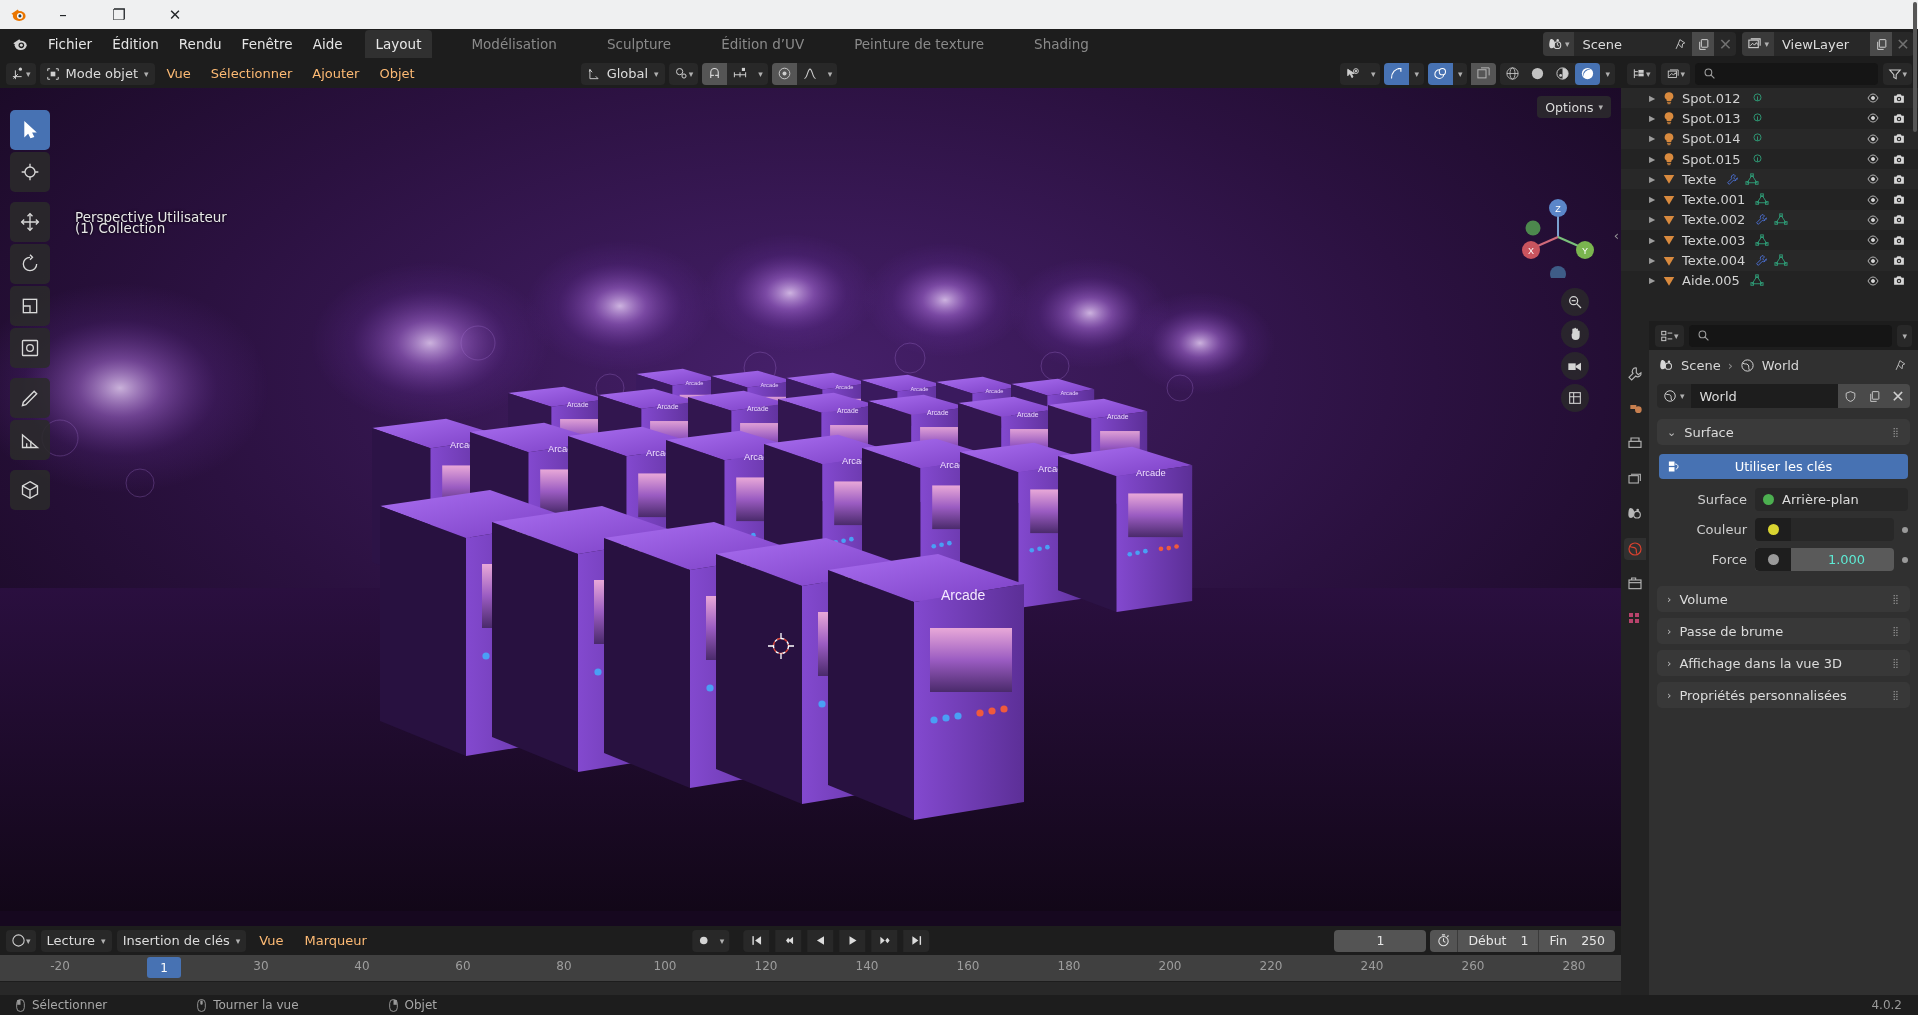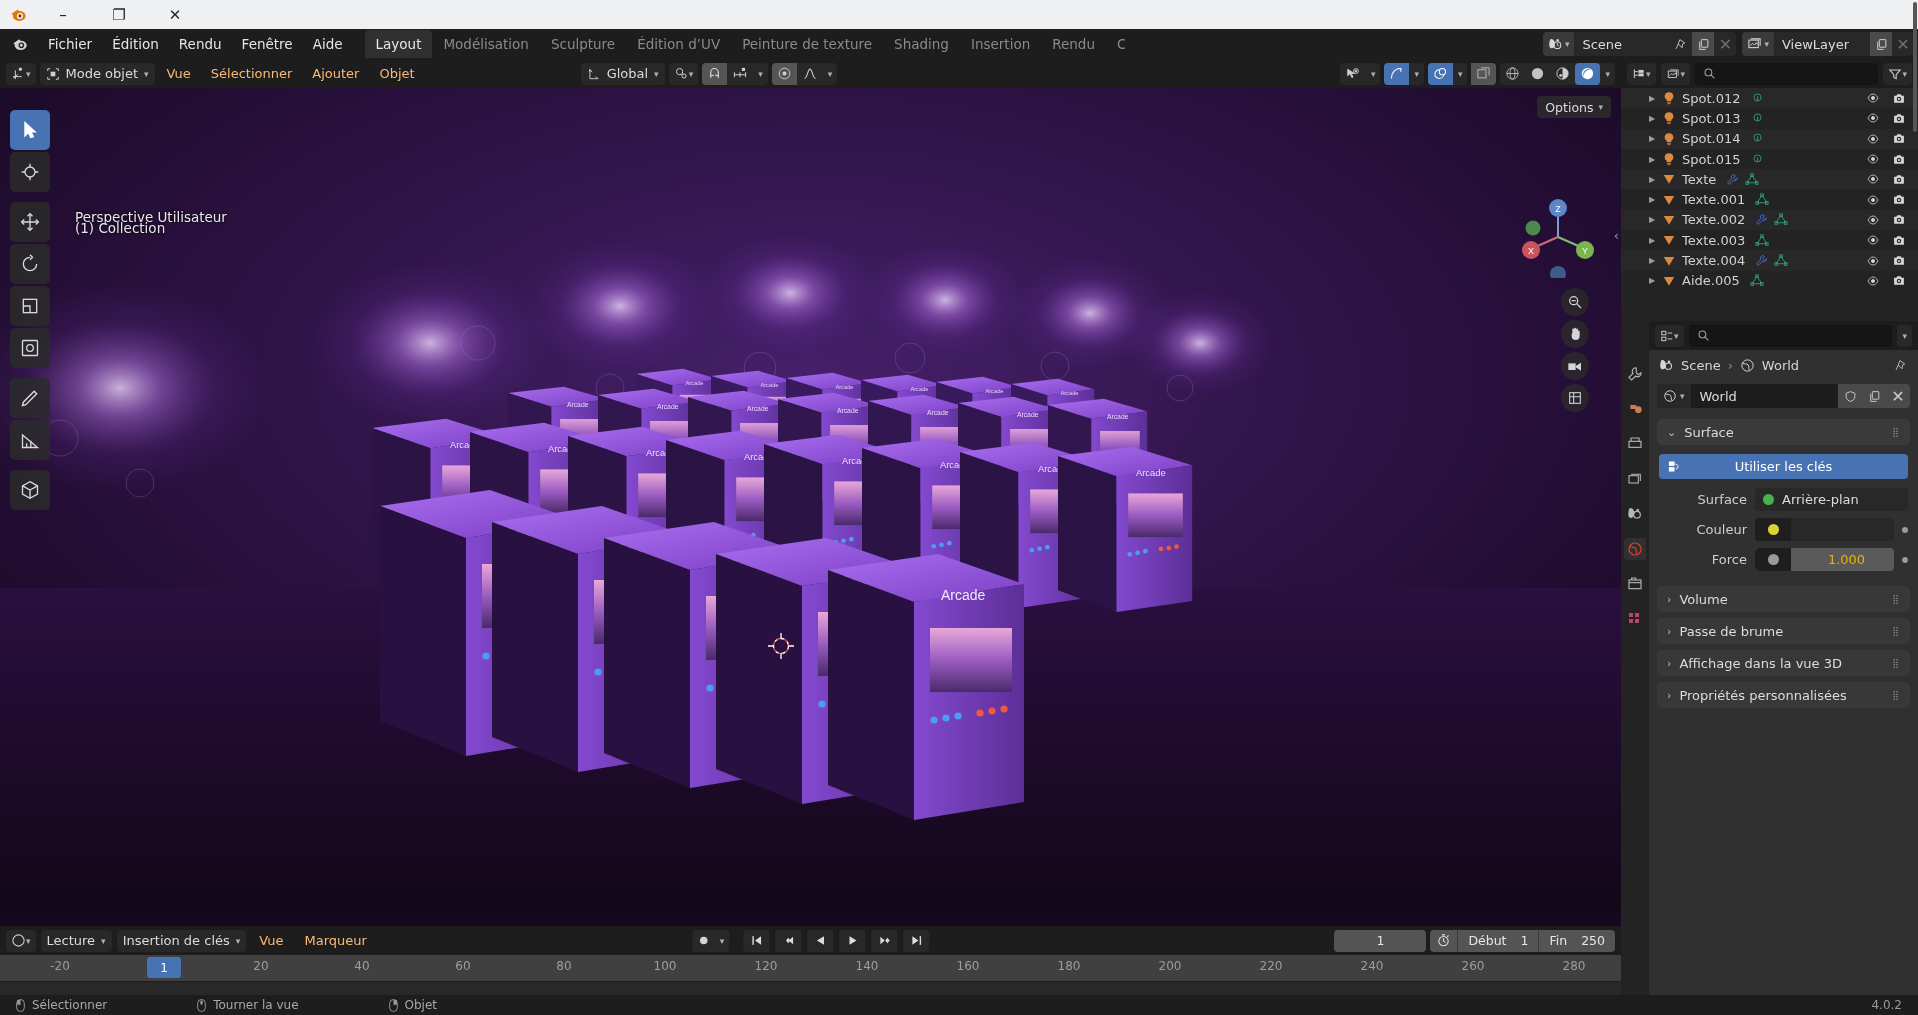--- a/index.html
+++ b/index.html
@@ -16,21 +16,21 @@
   #titlebar .wbtn{ width:56px; display:flex; align-items:center; justify-content:center;
     font-size:15px; color:#232629; }
 
   
   #topbar{ height:30px; background:#1d1d1d; display:flex; align-items:center;
     flex:0 0 auto; position:relative; }
   .blender-logo{ margin:0 10px 0 12px; display:flex; align-items:center;}
   .menu-item{ color:#e5e5e5; font-size:13.5px; padding:4px 10px; border-radius:3px;
     white-space:nowrap; }
   .ws-tabs{ display:flex; align-items:center; margin-left:12px; overflow:hidden;
-     max-width:760px; }
+     max-width:760px;gap:28px; }
   .ws-tab{ color:#8a8a8a; font-size:13.5px; padding:6px 11px; white-space:nowrap;
      border-radius:4px 4px 0 0; }
   .ws-tab.active{ background:#303030; color:#e8e8e8; }
   .topbar-right{ position:absolute; right:4px; top:3px; display:flex; align-items:center; gap:6px;}
   .idblock{ display:flex; align-items:center; background:#282828; border-radius:4px;
      height:24px; }
   .idblock .ib-icon{ background:#3a3a3a; height:24px; display:flex; align-items:center;
      padding:0 5px; border-radius:4px 0 0 4px; gap:2px; }
   .idblock .ib-name{ color:#dcdcdc; font-size:13px; padding:0 10px 0 8px; min-width:96px; }
   .idblock .ib-btn{ width:22px; height:24px; display:flex; align-items:center;
@@ -166,21 +166,21 @@
   .prow{ display:flex; align-items:center; margin:7px 10px 0 10px; gap:8px; }
   .plabel{ width:88px; text-align:right; color:#cfcfcf; font-size:13px; }
   .pfield{ flex:1 1 auto; background:#282828; border-radius:4px; height:23px;
      display:flex; align-items:center; gap:8px; padding:0 8px; color:#dcdcdc;
      font-size:13px; }
   .pfield.split{ padding:0; overflow:hidden; }
   .swatchbox{ width:36px; height:23px; background:#1e1e1e; display:flex;
      align-items:center; justify-content:center; border-radius:4px 0 0 4px; }
   .dot{ width:11px; height:11px; border-radius:50%; }
   .fieldrest{ flex:1 1 auto; height:16px; display:flex; align-items:center;
-     justify-content:center; color:#eab308; font-size:13px; }
+     justify-content:center; color:#5eead4; font-size:13px; }
   .anim-dot{ width:6px; height:6px; border-radius:50%; background:#9a9a9a; flex:0 0 6px;}
 
   
   #statusbar{ height:20px; flex:0 0 auto; background:#1d1d1d; display:flex;
      align-items:center; position:relative; }
   .sb-item{ display:flex; align-items:center; gap:7px; color:#a8a8a8; font-size:12px; }
   #sb1{ margin-left:16px; } #sb2{ margin-left:90px; } #sb3{ margin-left:90px; }
   #sbver{ position:absolute; right:16px; color:#9a9a9a; font-size:12px; }
   svg{ display:block; }
 </style>
@@ -1038,21 +1038,21 @@
             <span class="seg">
               <span>Fin</span>
               <span>250</span>
             </span>
           </span>
         </span>
       </div>
 
       <div id="tlscrub">
         <span class="tick" style="left:60px">-20</span>
-        <span class="tick" style="left:261px">20</span>
+        <span class="tick" style="left:261px">30</span>
         <span class="tick" style="left:362px">40</span>
         <span class="tick" style="left:463px">60</span>
         <span class="tick" style="left:564px">80</span>
         <span class="tick" style="left:665px">100</span>
         <span class="tick" style="left:766px">120</span>
         <span class="tick" style="left:867px">140</span>
         <span class="tick" style="left:968px">160</span>
         <span class="tick" style="left:1069px">180</span>
         <span class="tick" style="left:1170px">200</span>
         <span class="tick" style="left:1271px">220</span>

